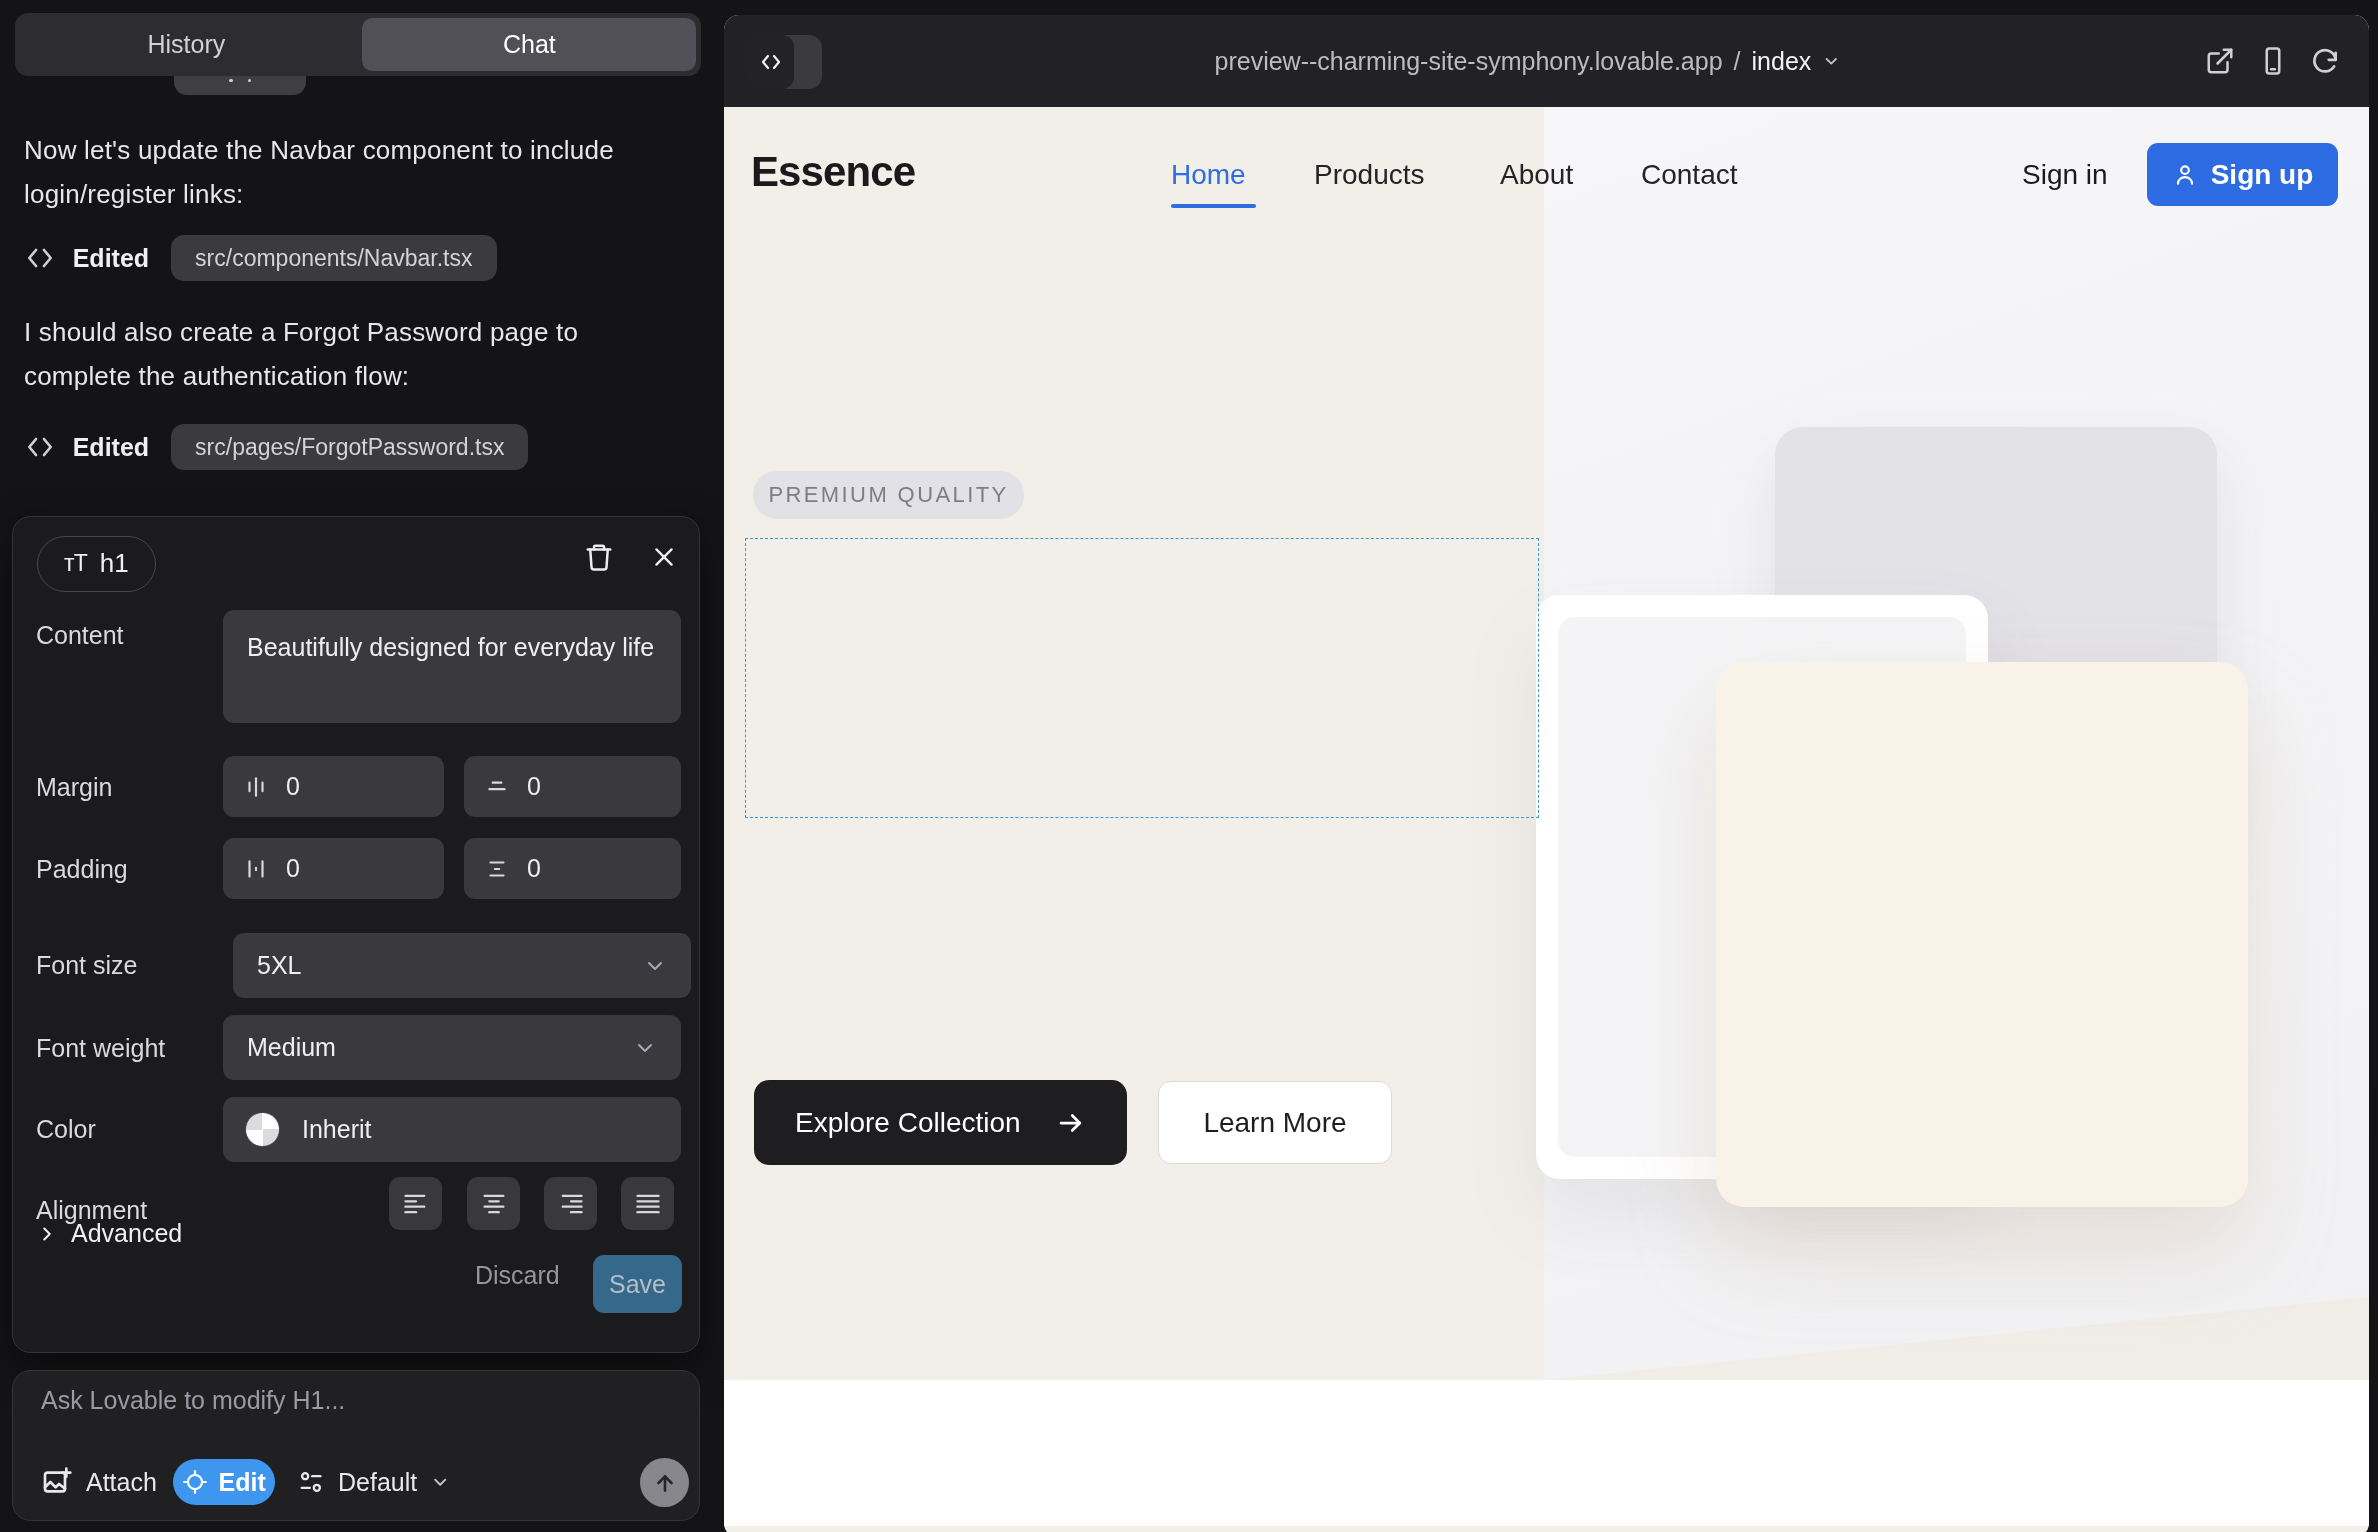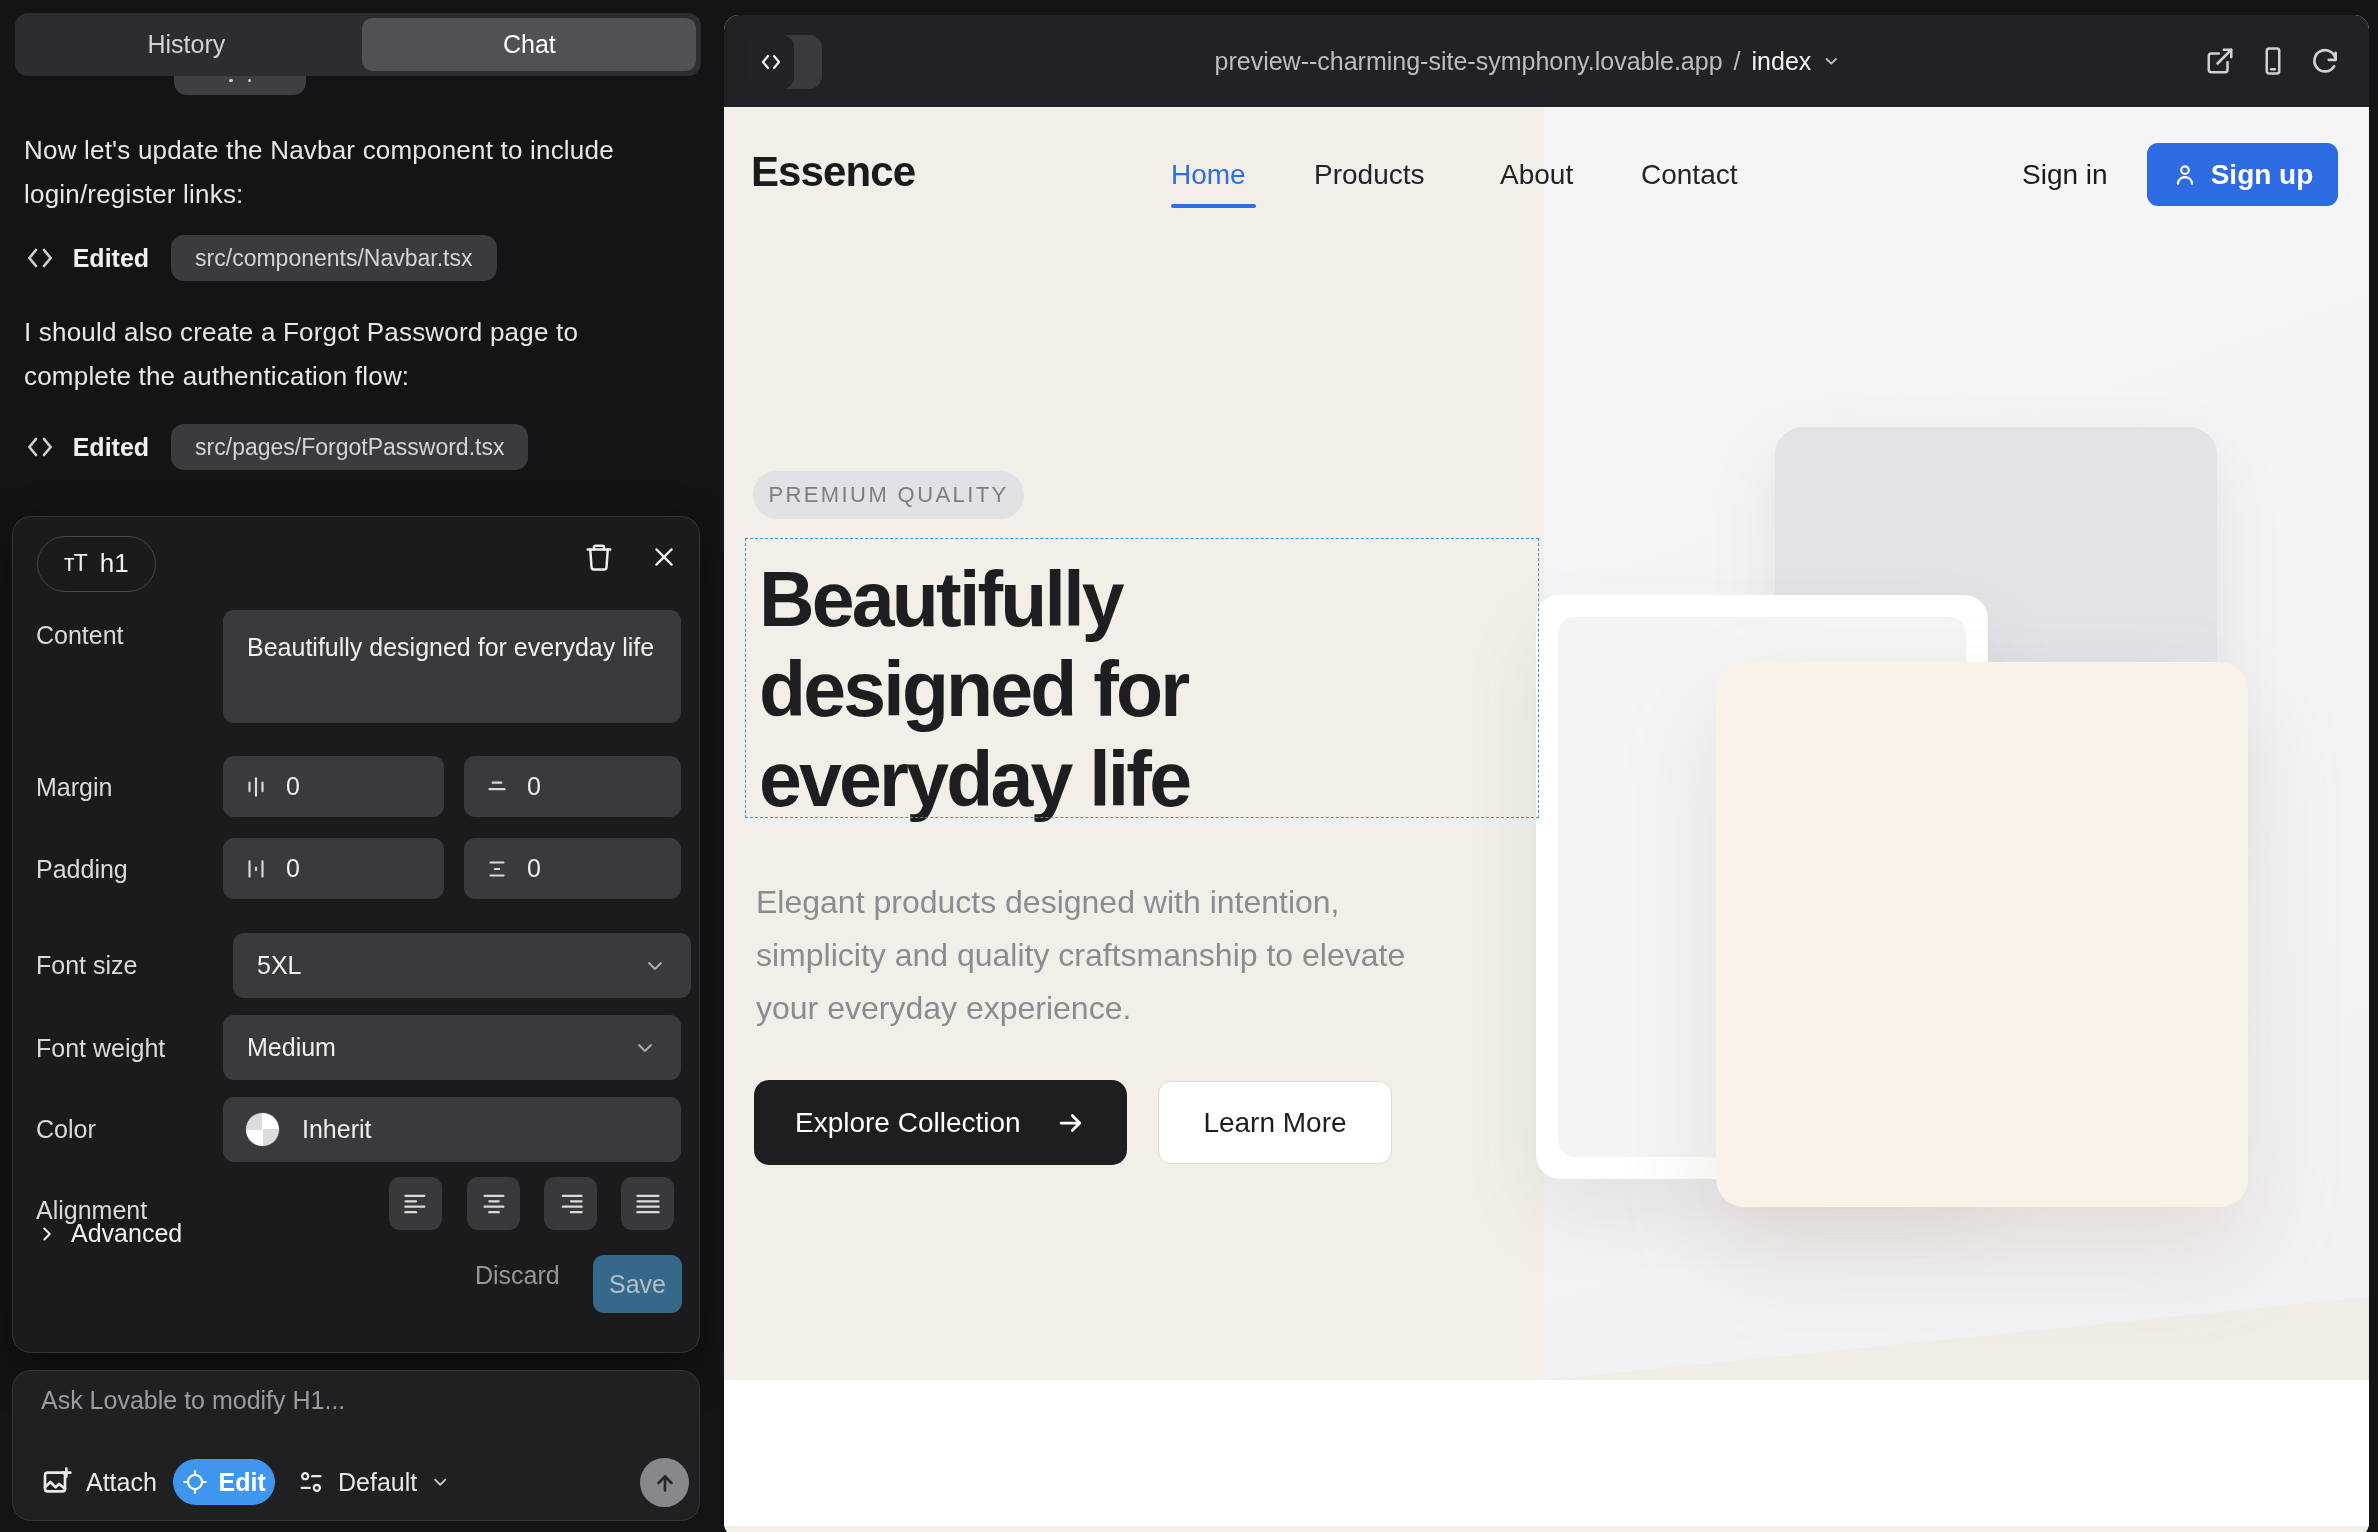--- a/index.html
+++ b/index.html
@@ -353,26 +353,20 @@
   <div id="sign-in">Sign in</div>
   <div id="sign-up">
     <svg width="26" height="26" viewBox="0 0 24 24" fill="none" stroke="#ffffff" stroke-width="2" stroke-linecap="round" stroke-linejoin="round">
         <circle cx="12" cy="7.5" r="3.5"></circle>
         <path d="M5.5 20c0-3.6 2.9-6 6.5-6s6.5 2.4 6.5 6"></path>
       </svg>
     <span>Sign up</span>
   </div>
 
   <div id="badge">PREMIUM QUALITY</div>
-  <div id="hero-h1">
-    <div>Beautifully</div>
-    <div>designed for</div>
-    <div>everyday life</div>
-  </div>
-  <div id="hero-p">Elegant products designed with intention, simplicity and quality craftsmanship to elevate your everyday experience.</div>
   <div id="cta-primary">
     <span>Explore Collection</span>
     <svg width="30" height="30" viewBox="0 0 24 24" fill="none" stroke="#ffffff" stroke-width="2.2" stroke-linecap="round" stroke-linejoin="round">
         <line x1="4" y1="12" x2="19" y2="12"></line>
         <polyline points="13 6 19 12 13 18"></polyline>
       </svg>
   </div>
   <div id="cta-secondary">Learn More</div>
 
   <div id="selection-outline"></div>

